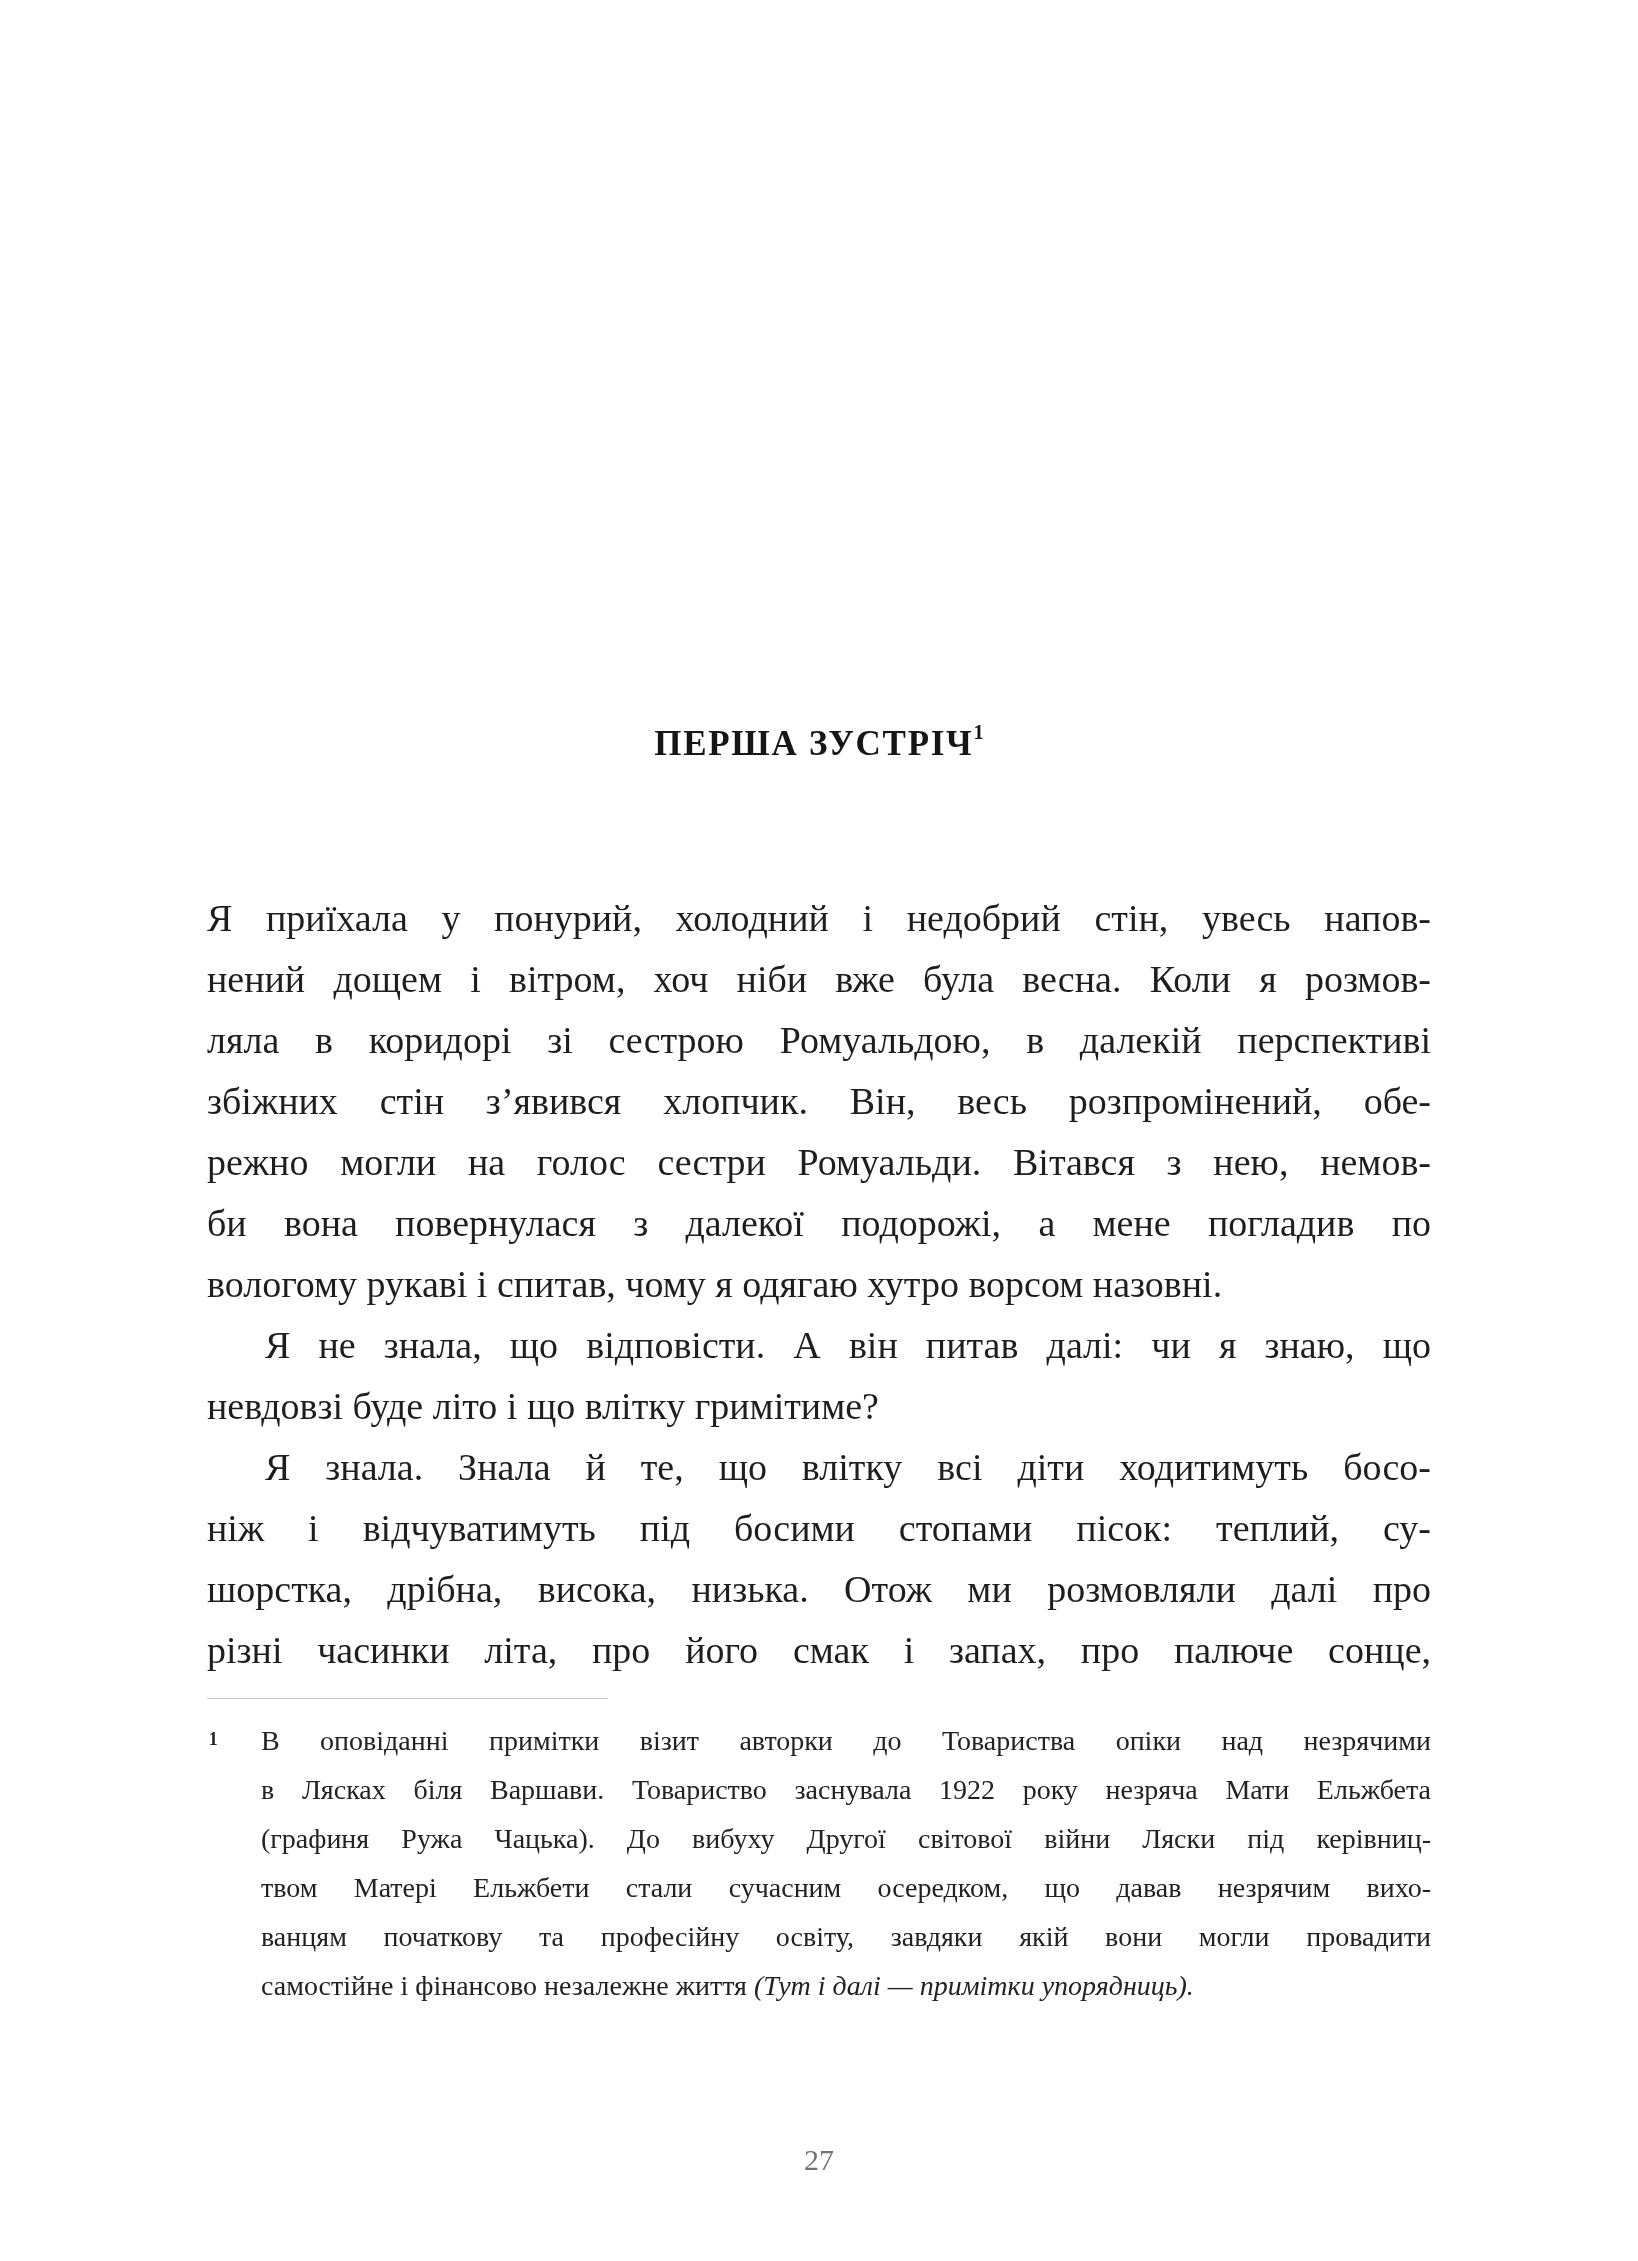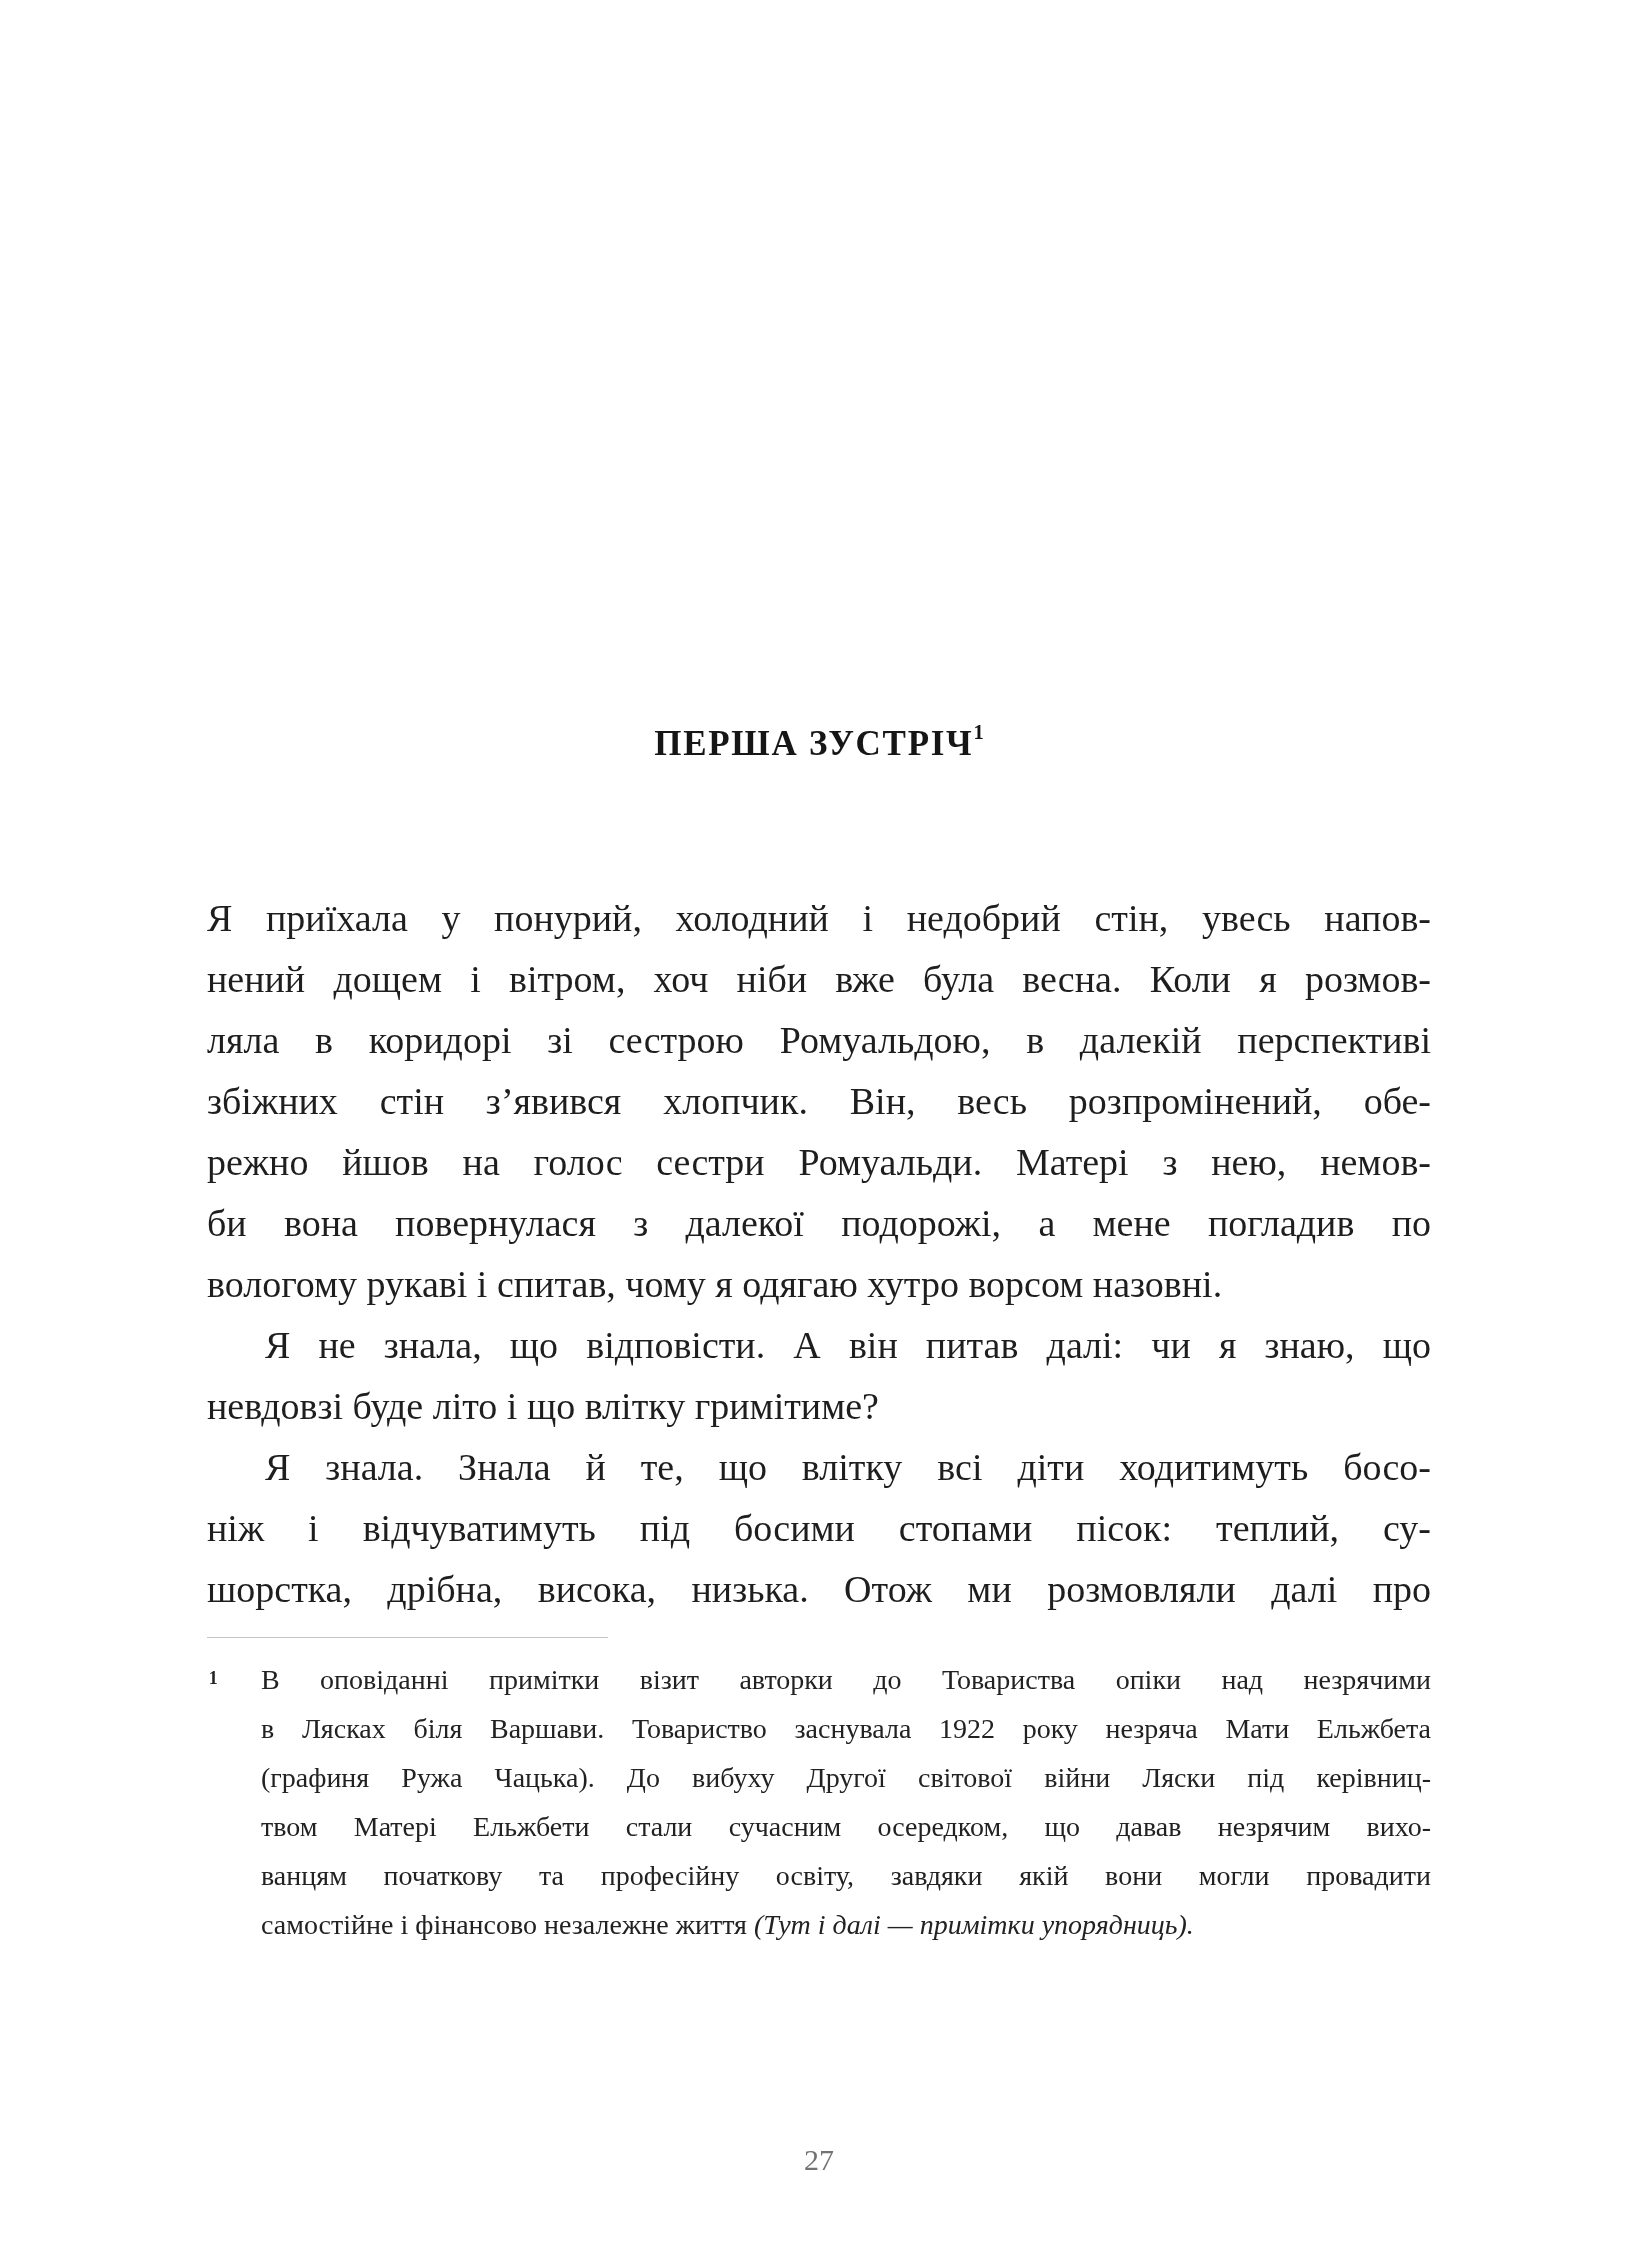--- a/index.html
+++ b/index.html
@@ -95,32 +95,33 @@
   <div class="content">
 
     <h1 class="chapter-title"><span>ПЕРША ЗУСТРІЧ</span><sup>1</sup></h1>
 
     <div class="body-text">
         <div>
           <div class="line">Я приїхала у понурий, холодний і недобрий стін, увесь напов-</div>
           <div class="line">нений дощем і вітром, хоч ніби вже була весна. Коли я розмов-</div>
           <div class="line">ляла в коридорі зі сестрою Ромуальдою, в далекій перспективі</div>
           <div class="line">збіжних стін з’явився хлопчик. Він, весь розпромінений, обе-</div>
-          <div class="line">режно йшов на голос сестри Ромуальди. Матері з нею, немов-</div>
+          <div class="line">режно могли на голос сестри Ромуальди. Вітався з нею, немов-</div>
           <div class="line">би вона повернулася з далекої подорожі, а мене погладив по</div>
           <div class="line final">вологому рукаві і спитав, чому я одягаю хутро ворсом назовні.</div>
         </div>
         <div>
           <div class="line indented">Я не знала, що відповісти. А він питав далі: чи я знаю, що</div>
           <div class="line final">невдовзі буде літо і що влітку гримітиме?</div>
         </div>
         <div>
           <div class="line indented">Я знала. Знала й те, що влітку всі діти ходитимуть босо-</div>
           <div class="line">ніж і відчуватимуть під босими стопами пісок: теплий, су-</div>
           <div class="line">шорстка, дрібна, висока, низька. Отож ми розмовляли далі про</div>
+          <div class="line">різні часинки літа, про його смак і запах, про палюче сонце,</div>
         </div>
       </div>
 
     <div class="footnote-sep"></div>
 
     <div class="footnote">
       <span class="fn-marker">1</span>
       <div>
           <div class="line">В оповіданні примітки візит авторки до Товариства опіки над незрячими</div>
           <div class="line">в Лясках біля Варшави. Товариство заснувала 1922 року незряча Мати Ельжбета</div>

